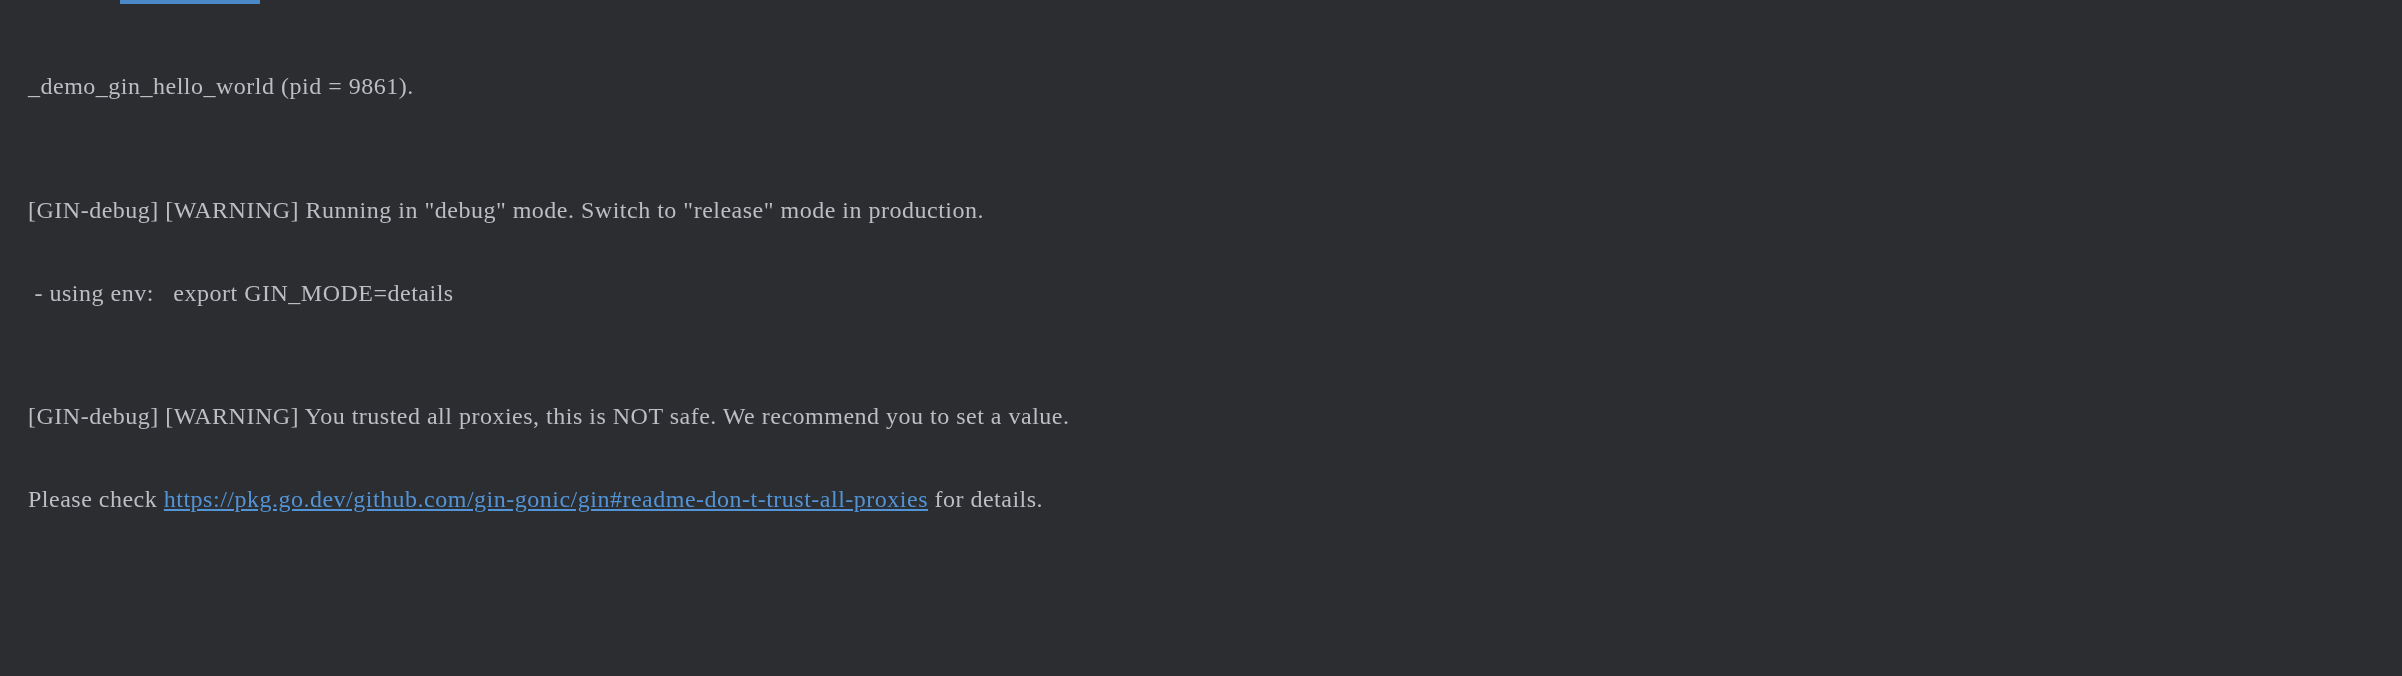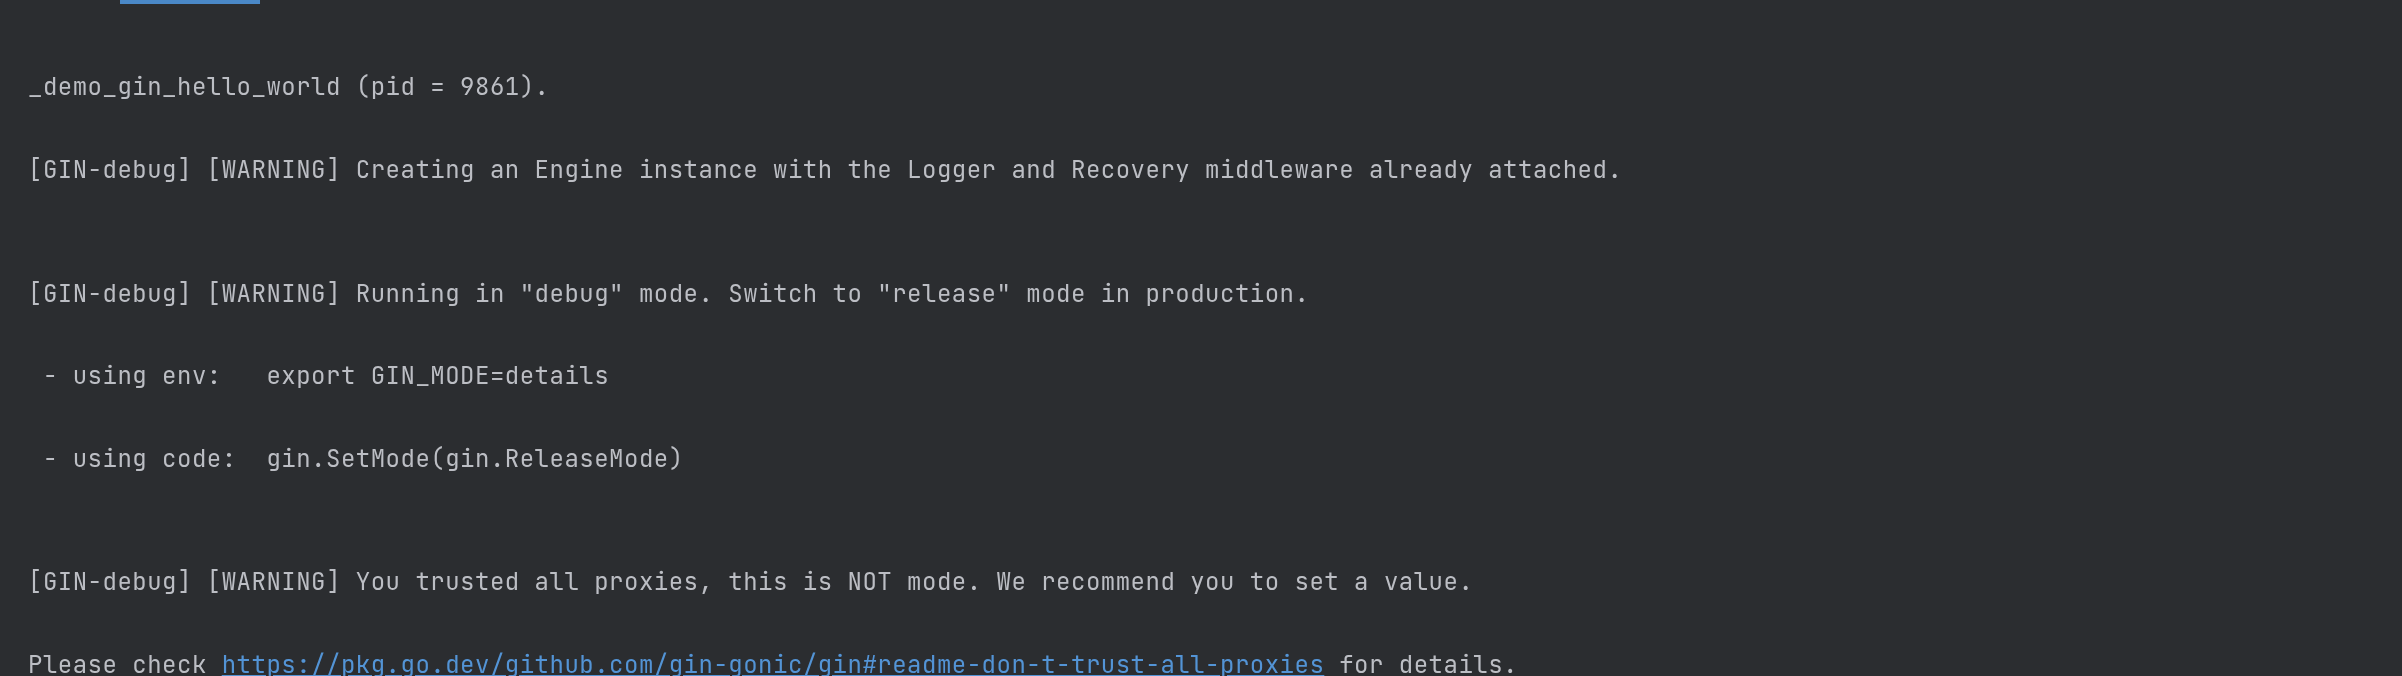--- a/index.html
+++ b/index.html
@@ -48,40 +48,39 @@
     left: 28px;
     top: 25px;
     right: 0;
     line-height: 1.72;
     white-space: pre;
     letter-spacing: 0.5px;
   }
   .console-line {
     display: block;
     color: #bcbec4;
+    font-family: Liberation Serif, serif;
   }
   .link {
     color: #5394d6;
     text-decoration: underline;
     cursor: pointer;
   }
 </style>
 </head>
 <body>
 
 <div class="tab-indicator"></div>
 
 <div class="gutter">
   <div class="line-marker"></div>
 </div>
 
 <div class="console-content">
 <span class="console-line">_demo_gin_hello_world (pid = 9861).</span>
-<span class="console-line">[GIN-debug] [WARNING] Creating an Engine instance with the Logger and Recovery middleware already attached.</span>
 <span class="console-line"></span>
 <span class="console-line">[GIN-debug] [WARNING] Running in "debug" mode. Switch to "release" mode in production.</span>
 <span class="console-line"> - using env:   export GIN_MODE=details</span>
-<span class="console-line"> - using code:  gin.SetMode(gin.ReleaseMode)</span>
 <span class="console-line"></span>
-<span class="console-line">[GIN-debug] [WARNING] You trusted all proxies, this is NOT mode. We recommend you to set a value.</span>
+<span class="console-line">[GIN-debug] [WARNING] You trusted all proxies, this is NOT safe. We recommend you to set a value.</span>
 <span class="console-line"><span>Please check </span><span class="link">https://pkg.go.dev/github.com/gin-gonic/gin#readme-don-t-trust-all-proxies</span><span> for details.</span></span>
 
 </div>
 
 </body></html>

